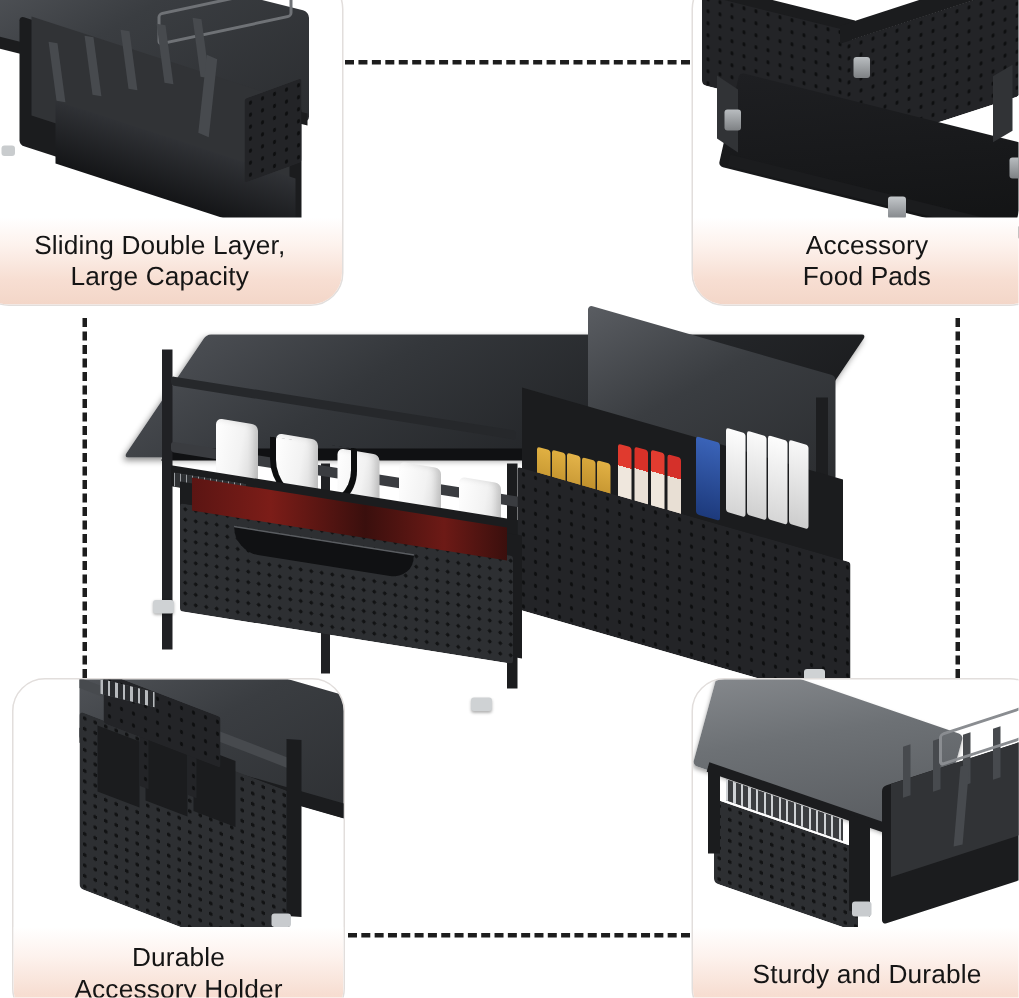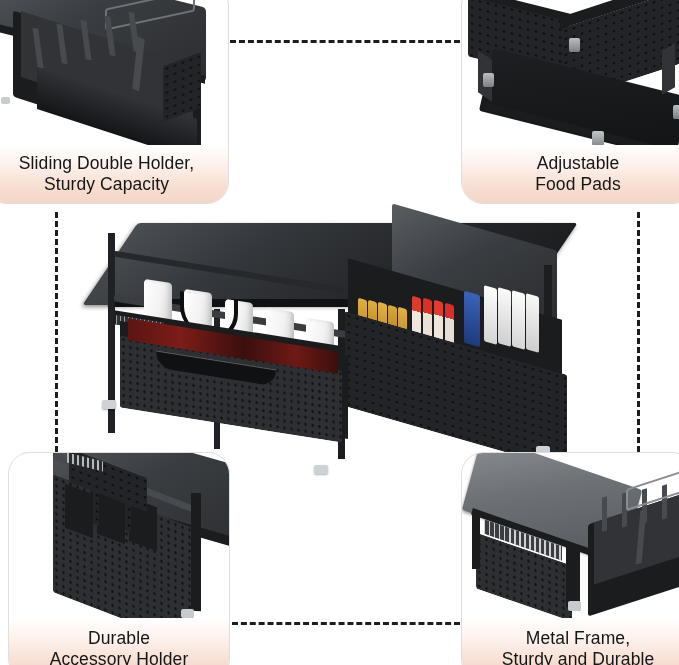--- a/index.html
+++ b/index.html
@@ -185,22 +185,22 @@
       <div class="lit" style="left:122px; top:32px; width:6px; height:38px; transform:skewY(18deg) rotate(-8deg);"></div>
       <div class="lit" style="left:146px; top:28px; width:6px; height:38px; transform:skewY(18deg) rotate(-8deg);"></div>
       <div class="lit" style="left:150px; top:52px; width:7px; height:54px; transform:skewY(18deg) rotate(6deg);"></div>
 
       <div class="blk" style="left:52px; top:108px; width:160px; height:42px; transform:skewY(18deg);
                   background:linear-gradient(180deg,#303236,#141517);"></div>
       <div class="perf" style="left:178px; top:74px; width:38px; height:56px; transform:skewY(-20deg); border-radius:2px;"></div>
       <div class="foot" style="position:absolute;left:16px;top:112px;width:9px;height:7px;background:#c9ccce;border-radius:2px;"></div>
     </div>
     <div class="caption">
-      <span>Sliding Double Holder,</span>
-      <span>Sturdy Capacity</span>
+      <span>Sliding Double Layer,</span>
+      <span>Large Capacity</span>
     </div>
   </div>
 
   <div class="panel" style="left:461px; top:-16px; width:234px; height:220px;">
     <div class="panel-img">
 
       <div class="perf" style="left:6px; top:22px; width:100px; height:62px; transform:skewY(14deg); border-radius:3px;"></div>
       <div class="blk" style="left:6px; top:16px; width:102px; height:8px; transform:skewY(14deg);"></div>
 
       <div class="perf" style="left:100px; top:24px; width:118px; height:74px; transform:skewY(-18deg); border-radius:3px;"></div>
@@ -213,21 +213,21 @@
 
       <div class="mid" style="left:16px; top:70px; width:14px; height:42px; transform:skewY(34deg);"></div>
       <div class="mid" style="left:200px; top:62px; width:13px; height:44px; transform:skewY(-30deg);"></div>
 
       <div style="position:absolute;left:21px;top:88px;width:11px;height:14px;background:linear-gradient(180deg,#b9bdc0,#7e8184);border-radius:2px;"></div>
       <div style="position:absolute;left:107px;top:53px;width:11px;height:14px;background:linear-gradient(180deg,#b9bdc0,#7e8184);border-radius:2px;"></div>
       <div style="position:absolute;left:130px;top:146px;width:12px;height:15px;background:linear-gradient(180deg,#c3c7ca,#83868a);border-radius:2px;"></div>
       <div style="position:absolute;left:211px;top:120px;width:11px;height:14px;background:linear-gradient(180deg,#b9bdc0,#7e8184);border-radius:2px;"></div>
     </div>
     <div class="caption">
-      <span>Adjustable</span>
+      <span>Accessory</span>
       <span>Food Pads</span>
     </div>
   </div>
 
   <div class="panel" style="left:8px; top:452px; width:222px; height:229px;">
     <div class="panel-img">
 
       <div class="gls" style="left:44px; top:-10px; width:210px; height:82px; transform:skewY(16deg); border-radius:4px;"></div>
       <div class="blk" style="left:44px; top:62px; width:208px; height:10px; transform:skewY(16deg);"></div>
 
@@ -275,18 +275,17 @@
 
       <div class="perf-f" style="left:14px; top:96px; width:96px; height:56px; transform:skewY(19deg); border-radius:3px;"></div>
       <div class="lit" style="left:22px; top:80px; width:78px; height:14px; transform:skewY(19deg);
                   background-image:repeating-linear-gradient(90deg,#cfd2d5 0 1.5px,#3b3d40 1.5px 5px);"></div>
 
       <div class="blk" style="left:104px; top:92px; width:14px; height:64px; transform:skewY(16deg);"></div>
       <div class="blk" style="left:10px; top:58px; width:8px; height:58px;"></div>
       <div style="position:absolute;left:106px;top:148px;width:13px;height:10px;background:#c8cbce;border-radius:2px;"></div>
     </div>
     <div class="caption tall">
-      <span>Metal Frame,</span>
       <span>Sturdy and Durable</span>
     </div>
   </div>
 
 </div>
 
 </body></html>

